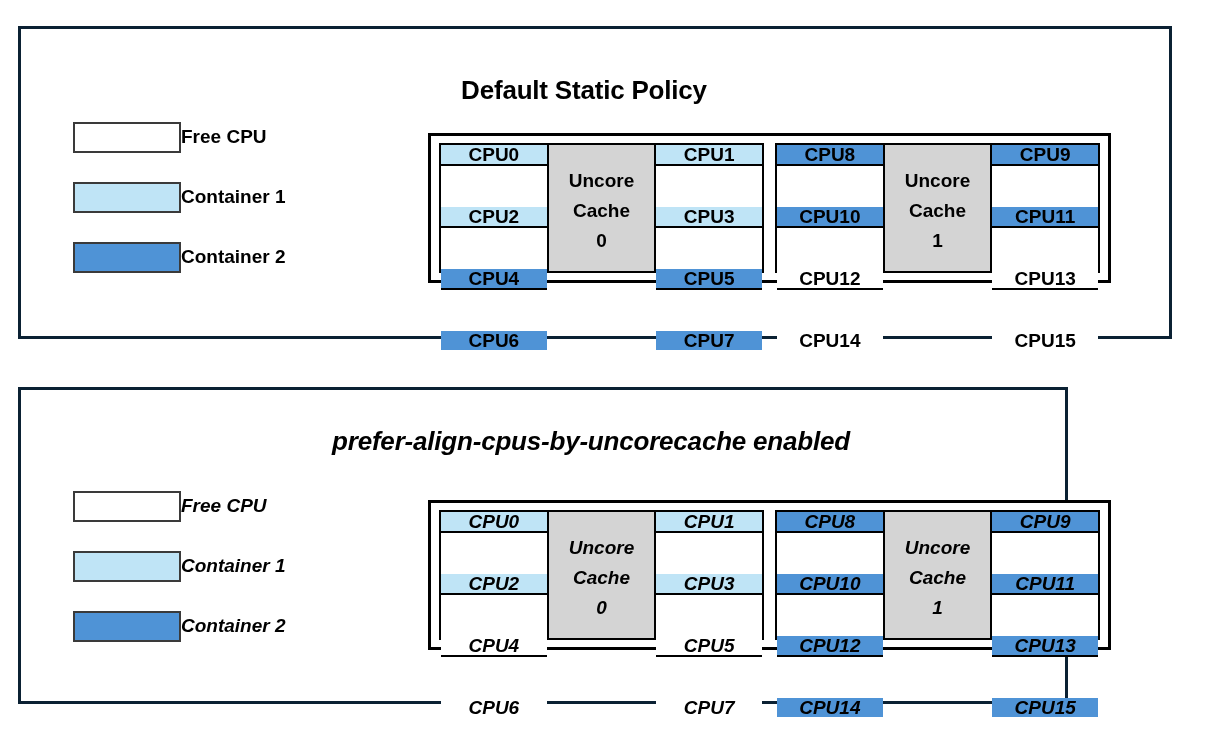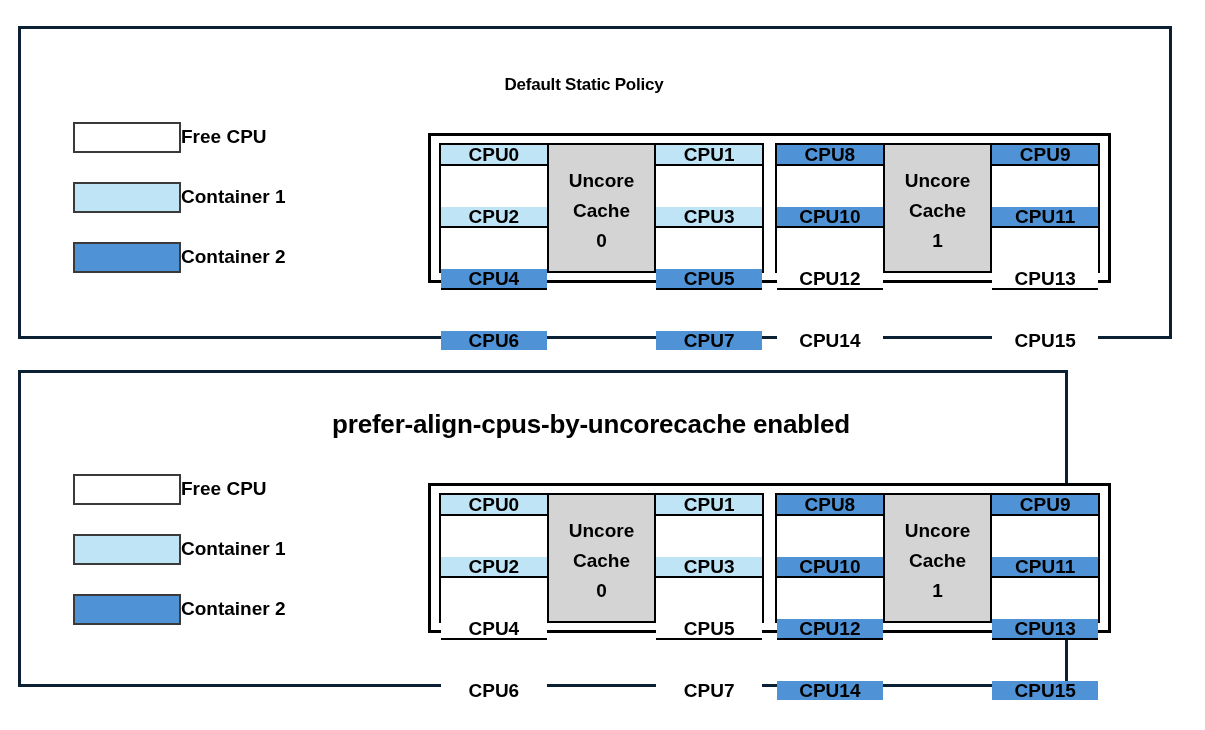--- a/index.html
+++ b/index.html
@@ -17,33 +17,33 @@
     overflow: hidden;
   }
 
   
   .panel {
     position: absolute;
     border: 3px solid #0b2133;
     background: #ffffff;
   }
   #panel-top    { left: 18px;  top: 26px;  width: 1154px; height: 313px; }
-  #panel-bottom { left: 18px;  top: 370px; width: 1050px; height: 317px; }
+  #panel-bottom { left: 18px;  top: 387px; width: 1050px; height: 317px; font-style: italic; }
 
   
   .diagram-title {
     position: absolute;
     width: 100%;
     text-align: center;
     font-weight: bold;
     color: #000000;
     letter-spacing: -0.2px;
     white-space: nowrap;
   }
-  #panel-top .diagram-title    { top: 46px;  left: 128px; width: 870px; font-size: 17px; }
+  #panel-top .diagram-title    { top: 46px;  left: 128px; width: 870px; font-size: 26px; }
   #panel-bottom .diagram-title { top: 36px;  left: 70px;  width: 1000px; font-size: 26px; }
 
   
   .legend {
     position: absolute;
     left: 52px;
   }
   #panel-top .legend    { top: 78px; }
   #panel-bottom .legend { top: 86px; }
 

